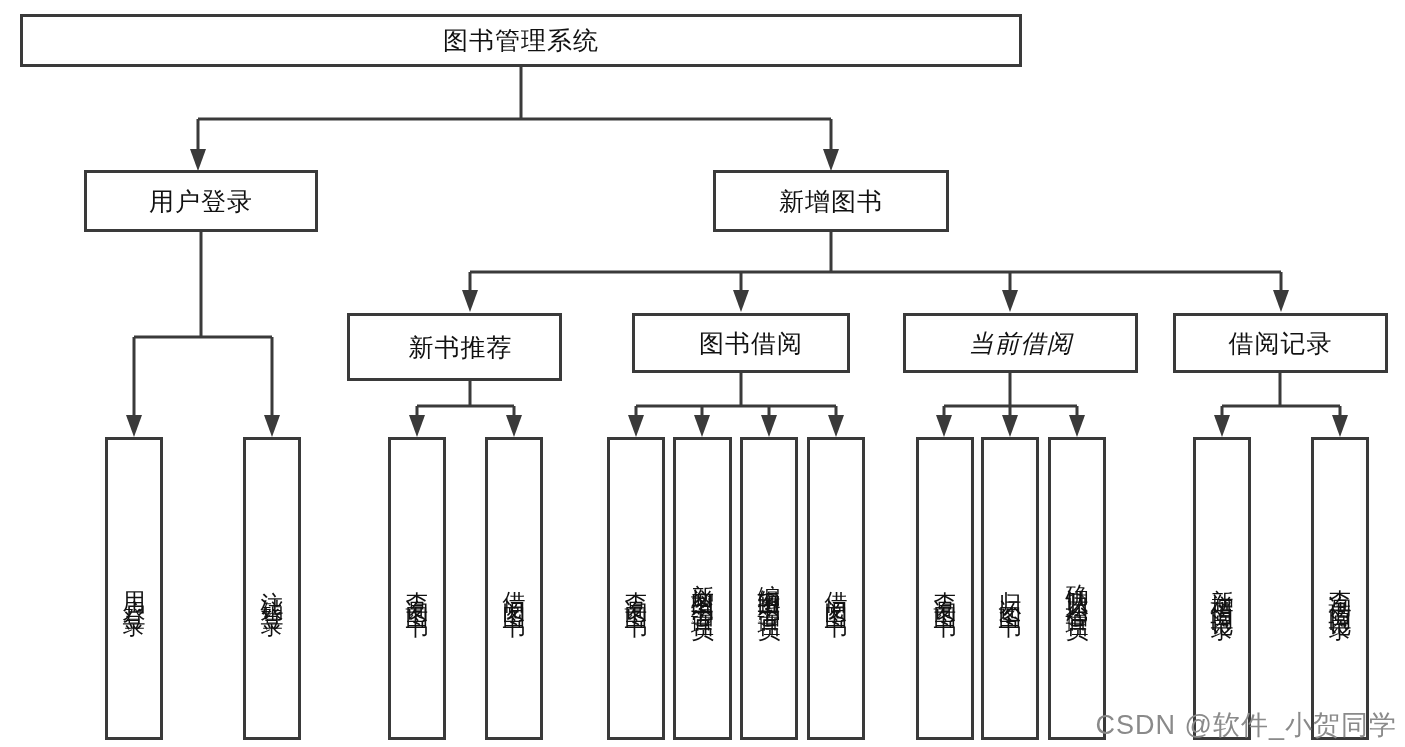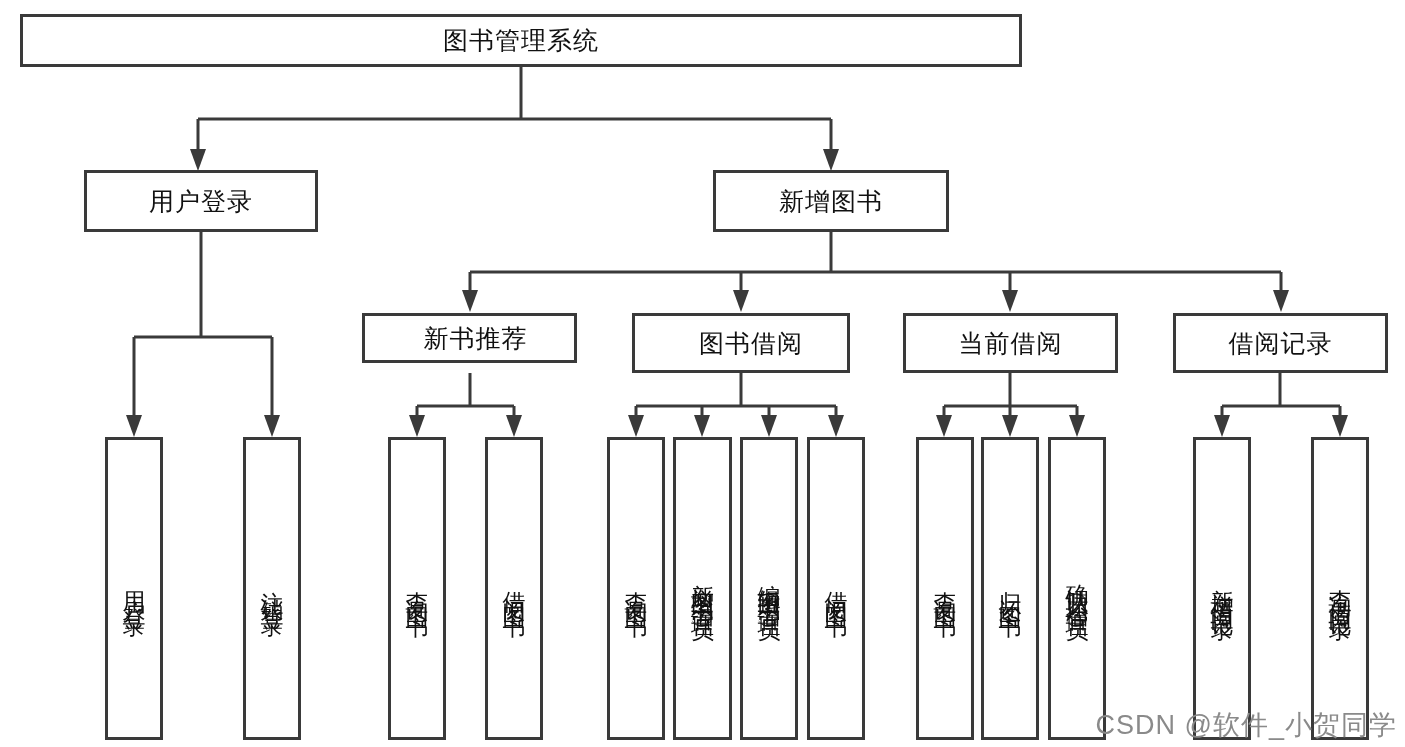--- a/index.html
+++ b/index.html
@@ -95,23 +95,23 @@
     <polygon class="head" points="1069,415 1085,415 1077,437"></polygon>
     <polygon class="head" points="1214,415 1230,415 1222,437"></polygon>
     <polygon class="head" points="1332,415 1348,415 1340,437"></polygon>
   </svg>
 
   <div class="box" style="left:20px; top:14px; width:1002px; height:53px;">图书管理系统</div>
 
   <div class="box" style="left:84px; top:170px; width:234px; height:62px;">用户登录</div>
   <div class="box" style="left:713px; top:170px; width:236px; height:62px;">新增图书</div>
 
-  <div class="box" style="left:362px; top:313px; width:215px; height:50px;padding-left:12px;">新书推荐</div>
+  <div class="box" style="left:347px; top:313px; width:215px; height:68px;padding-left:12px;">新书推荐</div>
   <div class="box" style="left:632px; top:313px; width:218px; height:60px;padding-left:20px;">图书借阅</div>
-  <div class="box" style="left:903px; top:313px; width:215px; height:60px;">当前借阅</div>
+  <div class="box" style="left:903px; top:313px; width:235px; height:60px;font-style:italic;">当前借阅</div>
   <div class="box" style="left:1173px; top:313px; width:215px; height:60px;">借阅记录</div>
 
   <div class="box vbox" style="left:105px; top:437px; width:58px; height:303px;">用户登录</div>
   <div class="box vbox" style="left:243px; top:437px; width:58px; height:303px;">注销登录</div>
 
   <div class="box vbox" style="left:388px; top:437px; width:58px; height:303px;">查询图书</div>
   <div class="box vbox" style="left:485px; top:437px; width:58px; height:303px;">借阅图书</div>
 
   <div class="box vbox" style="left:607px; top:437px; width:58px; height:303px;">查询图书</div>
   <div class="box vbox" style="left:673px; top:437px; width:59px; height:303px; letter-spacing:5px;">新增图书（管理员）</div>

